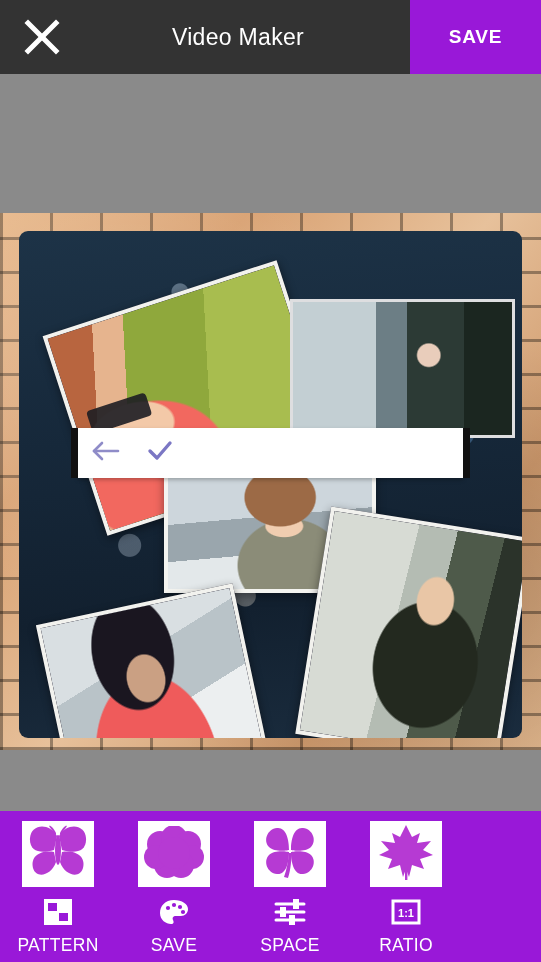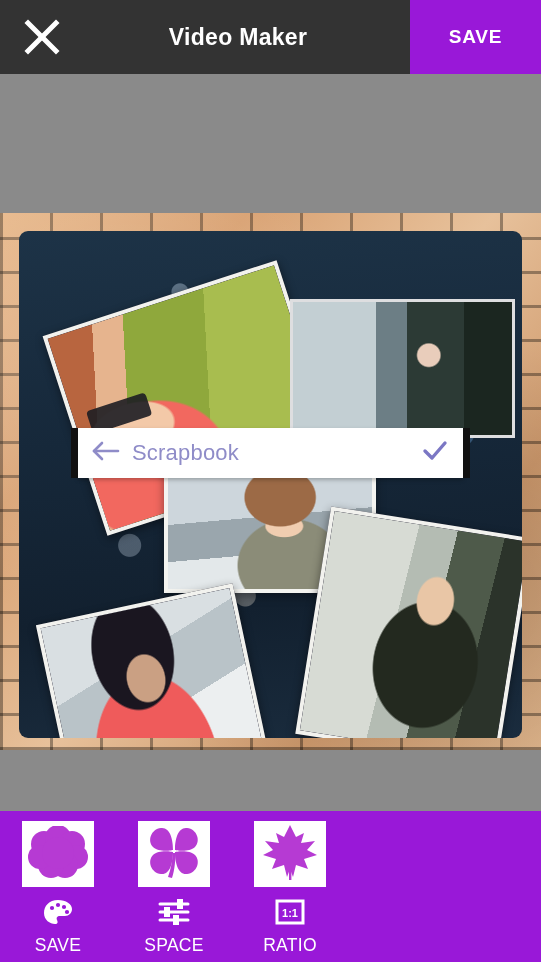--- a/index.html
+++ b/index.html
@@ -16,21 +16,21 @@
     position:absolute; left:0; top:0; width:541px; height:74px;
     background:#333333; display:flex; align-items:center;
   }
   #close-btn {
     width:84px; height:74px; display:flex; align-items:center; justify-content:center;
     cursor:pointer;
   }
   #close-btn svg { display:block; }
   #app-title {
     flex:1; text-align:center; color:#ffffff;
-    font-size:23px; font-weight:bold; letter-spacing:.3px;
+    font-size:23px; font-weight:normal; letter-spacing:.3px;
     padding-right:18px;
   }
   #save-btn {
     width:131px; height:74px; background:#9918d8;
     display:flex; align-items:center; justify-content:center;
     color:#ffffff; font-size:19px; font-weight:bold; letter-spacing:.8px;
     cursor:pointer;
   }
 
   
@@ -238,35 +238,59 @@
         <div class="edge" id="edge-left"></div>
         <div class="edge" id="edge-right"></div>
         <div id="scrapbook-back">
           <span>
             <svg width="30" height="22" viewBox="0 0 30 22">
               <line x1="28" y1="11" x2="4" y2="11" stroke="#8f8cc8" stroke-width="2.6" stroke-linecap="round"></line>
               <polyline points="12,3 4,11 12,19" fill="none" stroke="#8f8cc8" stroke-width="2.6" stroke-linecap="round" stroke-linejoin="round"></polyline>
             </svg>
           </span>
         </div>
-        <div id="scrapbook-title">Scrapbook</div>
         <div id="scrapbook-confirm">
           <span>
             <svg width="26" height="22" viewBox="0 0 26 22">
               <polyline points="3,11 10,18 23,3" fill="none" stroke="#7b77c4" stroke-width="3.4" stroke-linecap="round" stroke-linejoin="round"></polyline>
             </svg>
           </span>
         </div>
       </div>
     </div>
   </div>
 
   <div id="bottom-toolbar">
 
 
+    <div class="tool-item">
+      <div class="tool-thumb">
+        <span>
+          <svg width="62" height="56" viewBox="0 0 62 56">
+            <g fill="#b63ad3">
+              <path d="M30 12 C22 -2 4 0 3 14 C2 28 14 30 27 26 Z"></path>
+              <path d="M27 28 C14 26 3 32 6 44 C9 55 24 52 29 38 Z"></path>
+              <path d="M32 12 C40 -2 58 0 59 14 C60 28 48 30 35 26 Z"></path>
+              <path d="M35 28 C48 26 59 32 56 44 C53 55 38 52 33 38 Z"></path>
+              <ellipse cx="31" cy="26" rx="3" ry="15"></ellipse>
+              <path d="M29 9 C26 3 23 1 22 2 C24 5 26 8 29 11 Z"></path>
+              <path d="M33 9 C36 3 39 1 40 2 C38 5 36 8 33 11 Z"></path>
+            </g>
+          </svg>
+        </span>
+      </div>
+      <div class="tool-icon">
+        <svg width="32" height="30" viewBox="0 0 32 30">
+          <rect x="2" y="2" width="28" height="26" fill="#fff"></rect>
+          <rect x="6" y="6" width="9" height="8" fill="#9918d8"></rect>
+          <rect x="17" y="16" width="9" height="8" fill="#9918d8"></rect>
+        </svg>
+      </div>
+      <div class="tool-label">PATTERN</div>
+    </div>
 
     <div class="tool-item">
       <div class="tool-thumb">
         <span>
           <svg width="62" height="52" viewBox="0 0 62 52">
             <g fill="#b63ad3">
               <circle cx="17" cy="18" r="13"></circle>
               <circle cx="31" cy="12" r="13"></circle>
               <circle cx="45" cy="18" r="13"></circle>
               <circle cx="49" cy="31" r="12"></circle>

